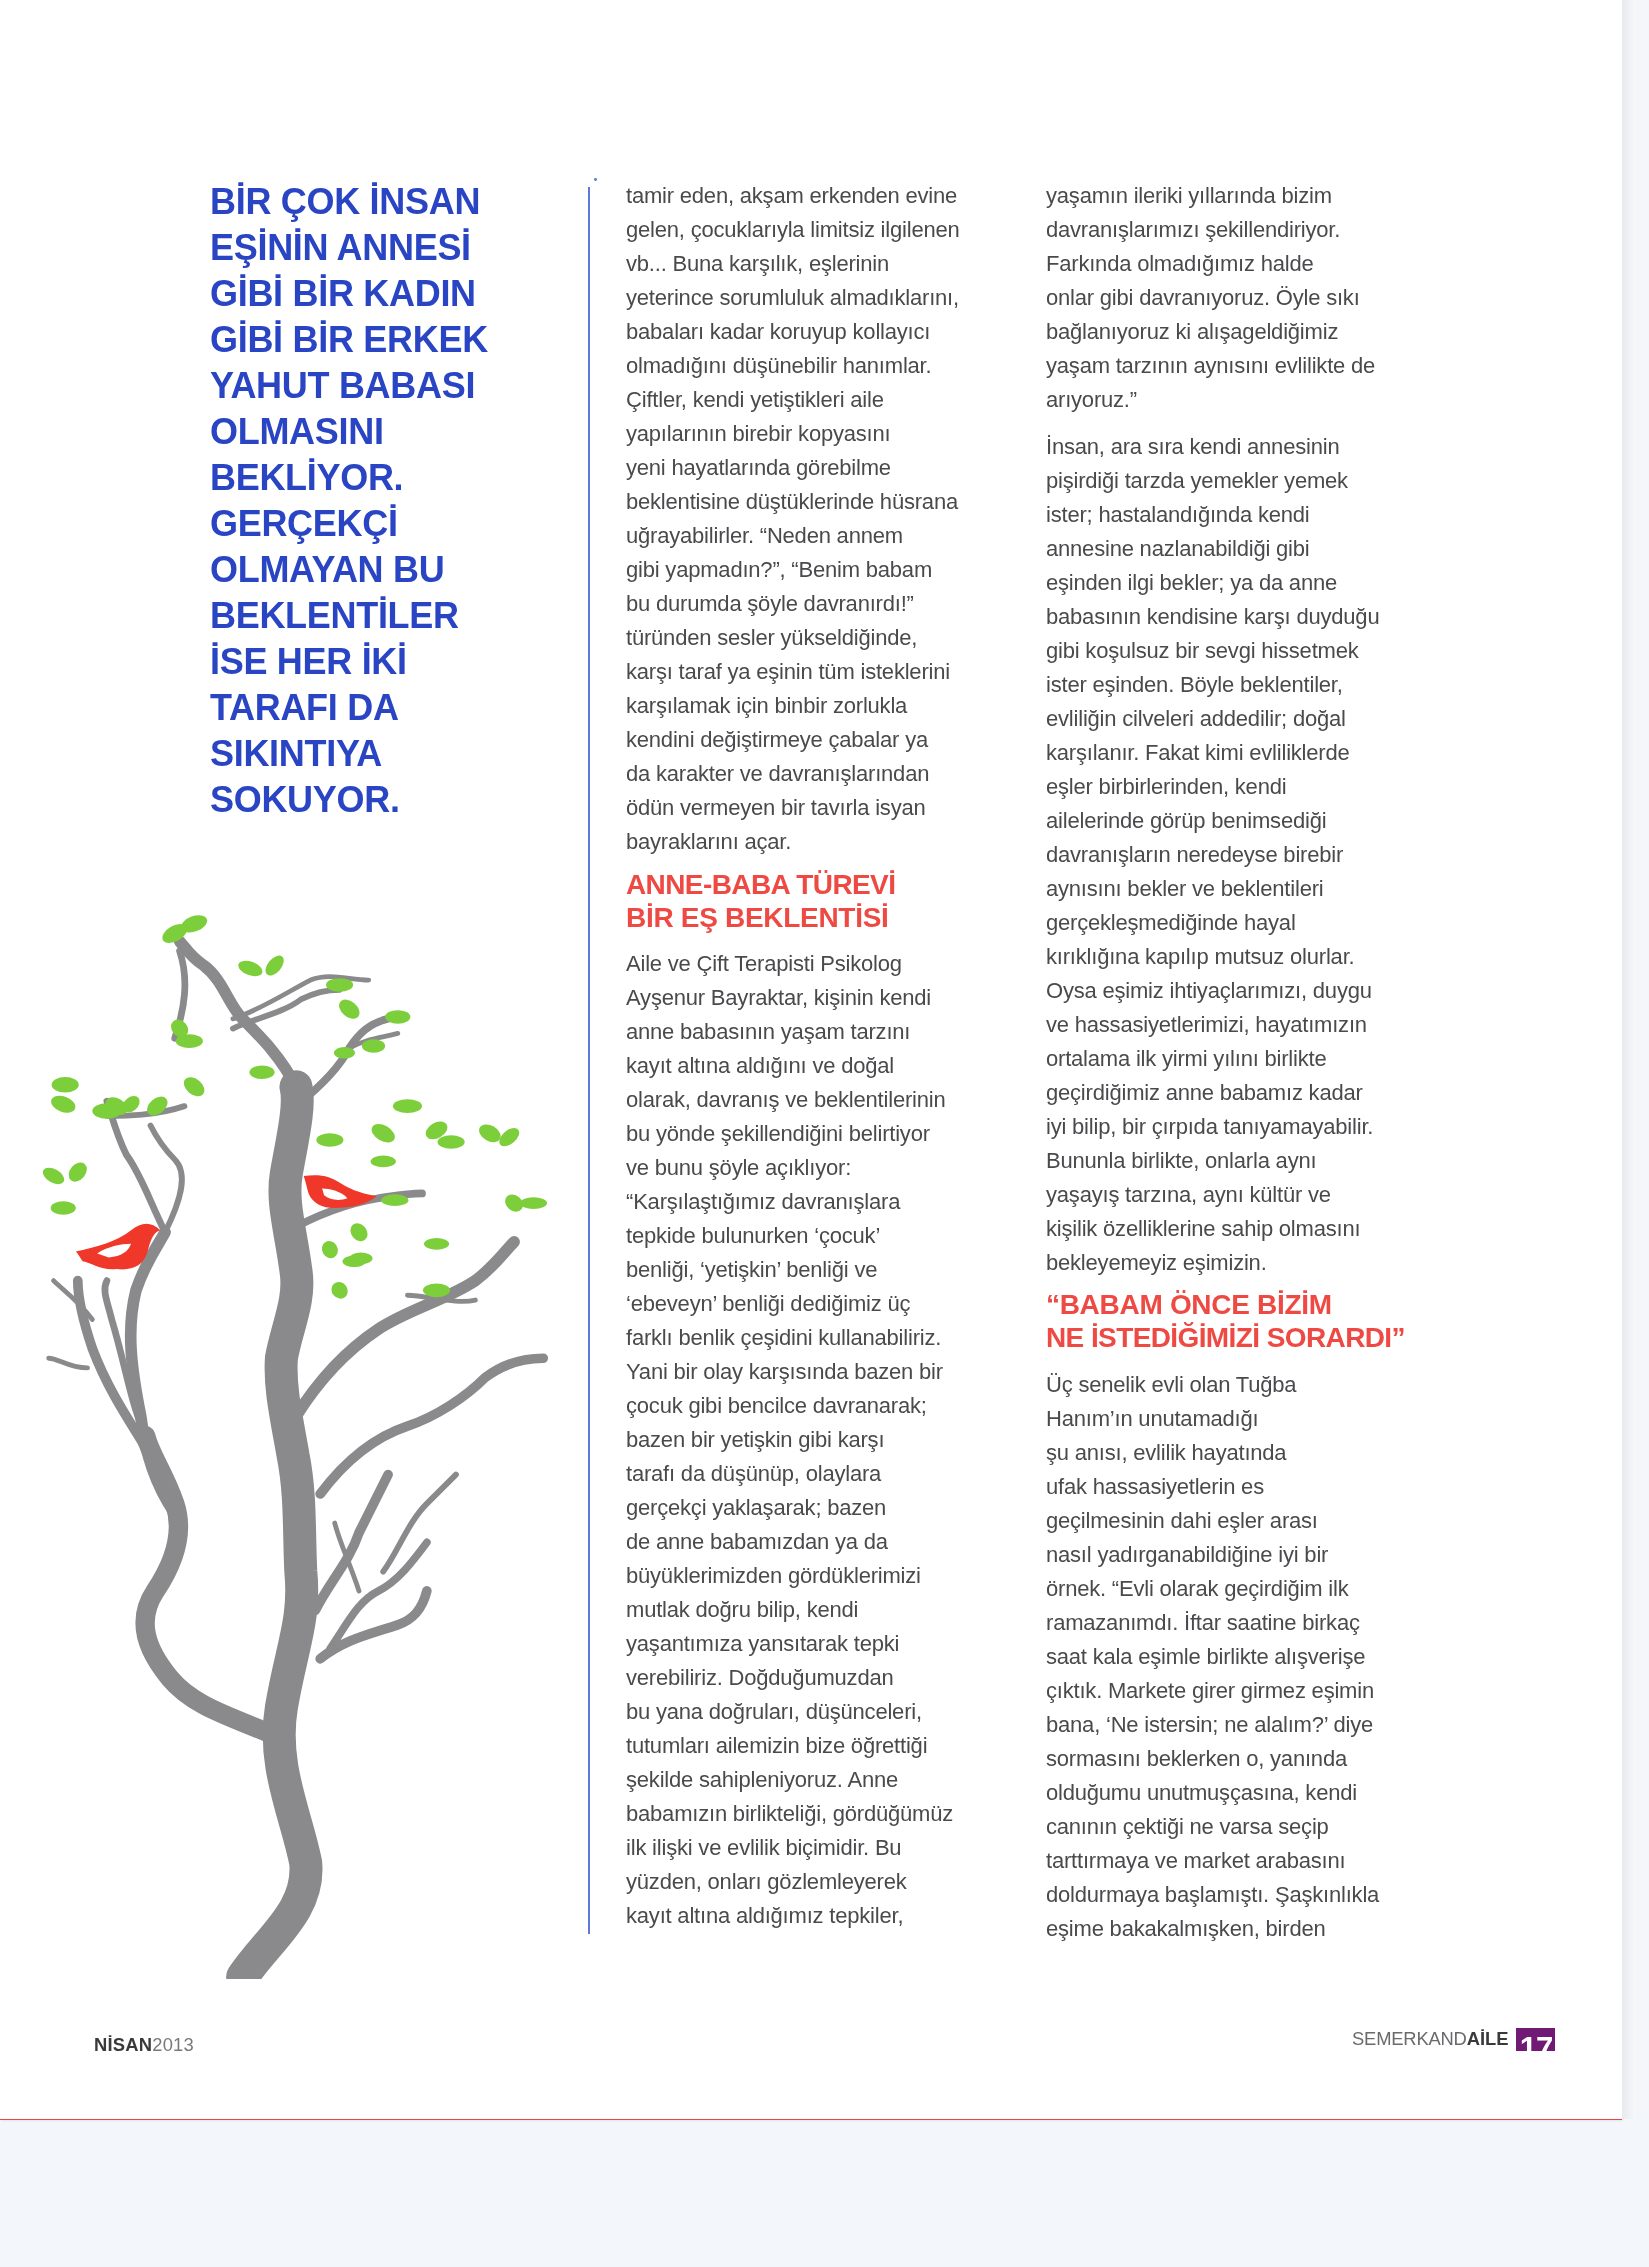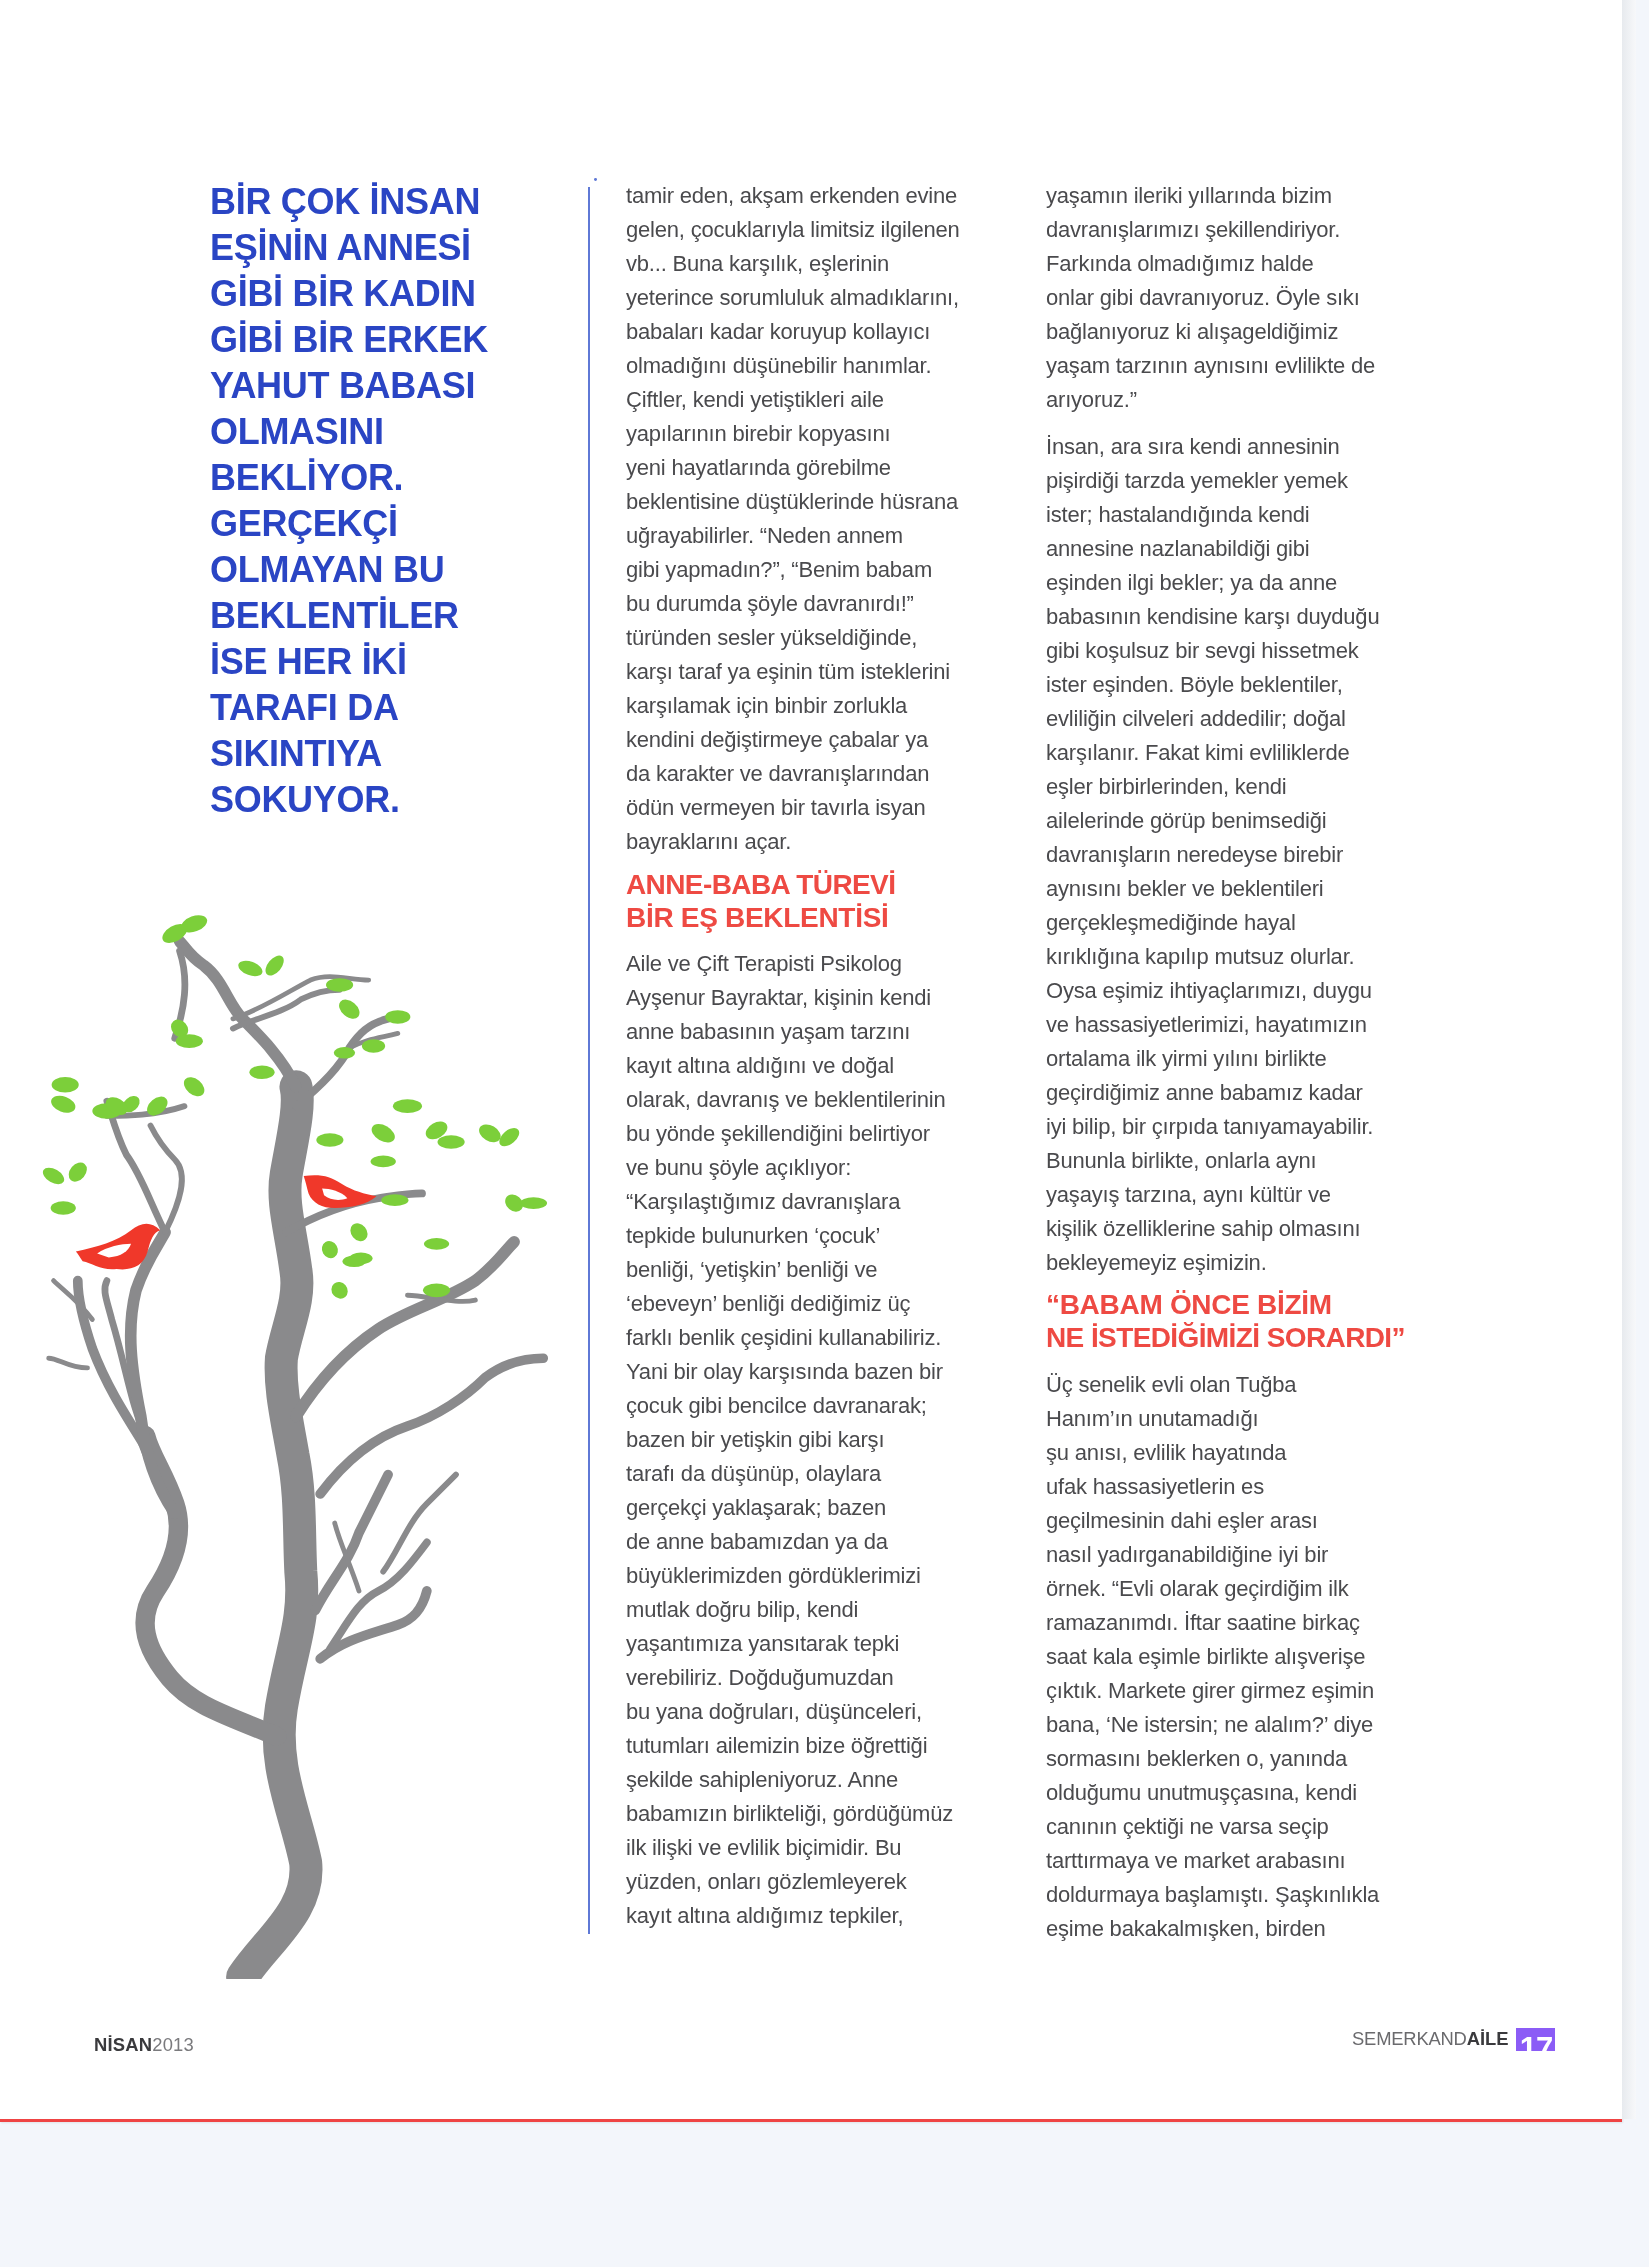--- a/index.html
+++ b/index.html
@@ -4,21 +4,21 @@
   <style>
     html, body { margin: 0; padding: 0; }
     body {
       width: 1650px; height: 2268px; position: relative; overflow: hidden;
       background: #f3f6fb;
       font-family: "Liberation Sans", sans-serif;
     }
     .page {
       position: absolute; left: 0; top: 0; width: 1622px; height: 2119px;
       background: #ffffff;
-      border-bottom: 3px solid #ef4444;
+      border-bottom: 1px solid #ef4444;
       box-shadow: 1px 1px 1.9px rgba(0,0,0,0.08);
     }
     .spine {
       position: absolute; left: 1622px; top: 0; width: 13.6px; height: 2119px;
       background: linear-gradient(to right, #e7eaee, #f7f8fa);
     }
     .pullquote {
       position: absolute; left: 210px; top: 179px; width: 369px;
       color: #2a45c4; font-weight: bold; font-size: 36px; line-height: 46px;
       letter-spacing: -0.3px;
@@ -50,21 +50,21 @@
       font-size: 18.4px; color: #444; letter-spacing: 0.2px;
     }
     .footer-left .b { font-weight: bold; color: #3a3a3d; }
     .footer-left .l { color: #7a7a7d; }
     .footer-right {
       position: absolute; left: 1352px; top: 2028px; display: flex; align-items: flex-start;
     }
     .footer-right .brand-l { font-size: 18.4px; color: #6a6a6d; letter-spacing: -0.2px; }
     .footer-right .brand-b { font-size: 18.4px; font-weight: bold; color: #3a3a3d; }
     .page-num {
-      margin-left: 7.8px; width: 39px; height: 23px; background: #8b5cf6; color: #fff;
+      margin-left: 7.8px; width: 39px; height: 23px; background: #701a75; color: #fff;
       font-weight: bold; font-size: 31px; line-height: 41px; text-align: center;
       letter-spacing: -1px;
     }
   </style>
 </head>
 <body>
 
 <div class="page">
 
   <div class="pullquote" id="pullquote">

